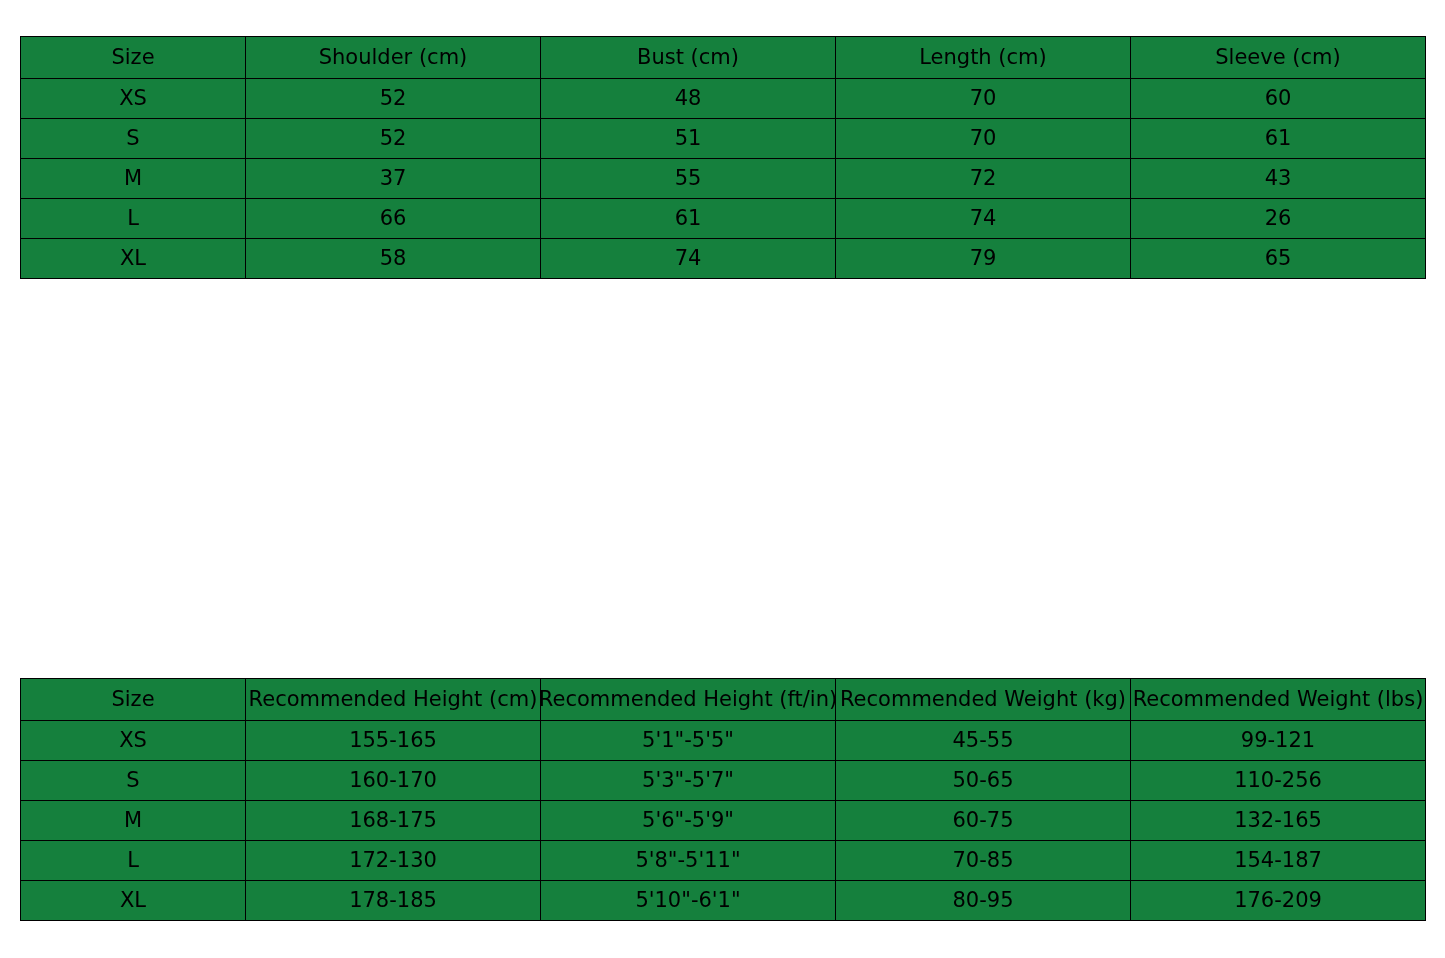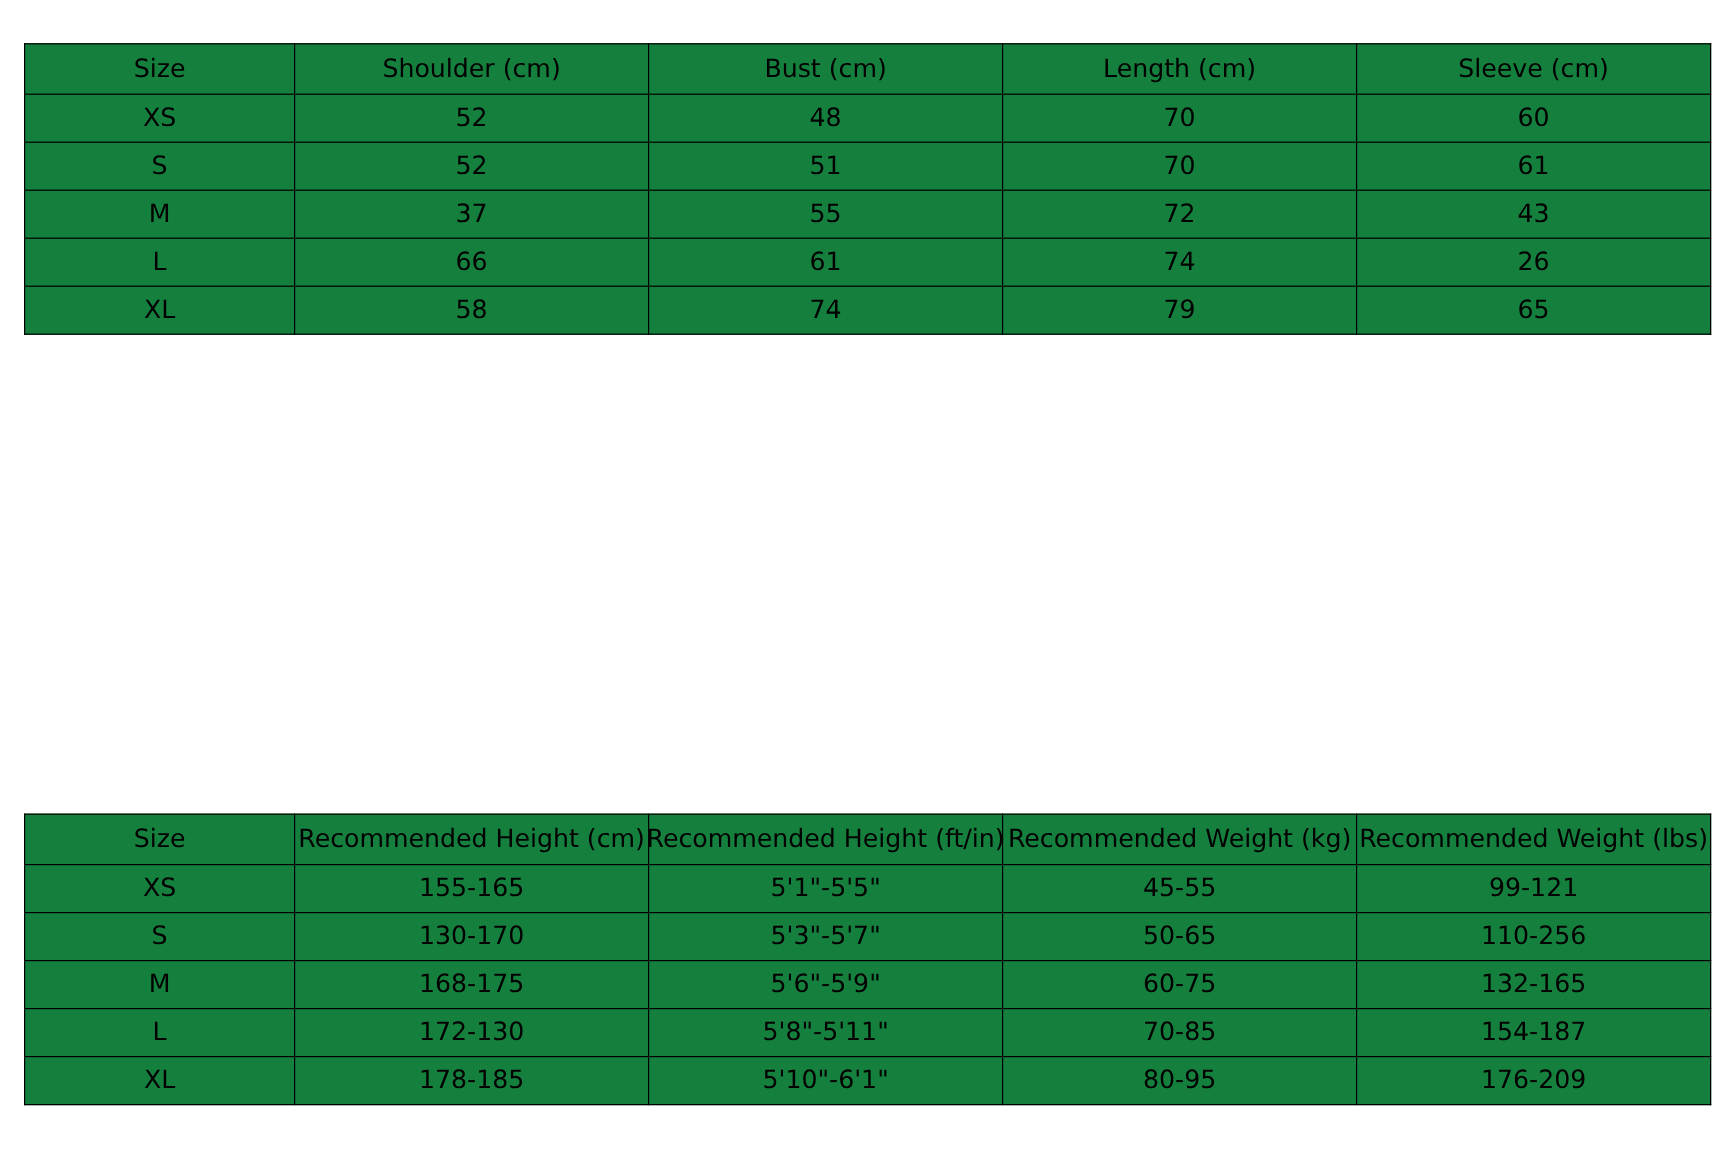--- a/index.html
+++ b/index.html
@@ -169,21 +169,21 @@
     <tbody>
       <tr>
         <td>XS</td>
         <td>155-165</td>
         <td>5'1"-5'5"</td>
         <td>45-55</td>
         <td>99-121</td>
       </tr>
       <tr>
         <td>S</td>
-        <td>130-170</td>
+        <td>160-170</td>
         <td>5'3"-5'7"</td>
         <td>50-65</td>
         <td>110-256</td>
       </tr>
       <tr>
         <td>M</td>
         <td>168-175</td>
         <td>5'6"-5'9"</td>
         <td>60-75</td>
         <td>132-165</td>

